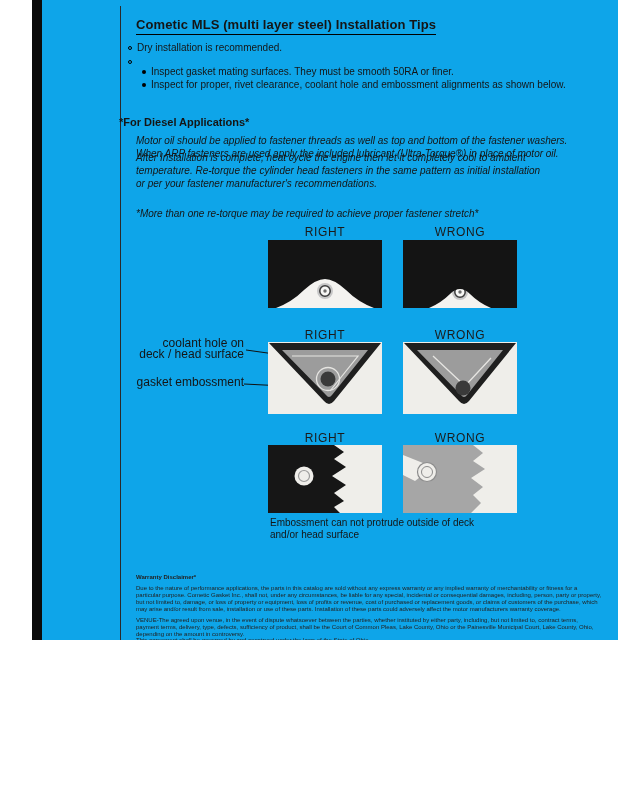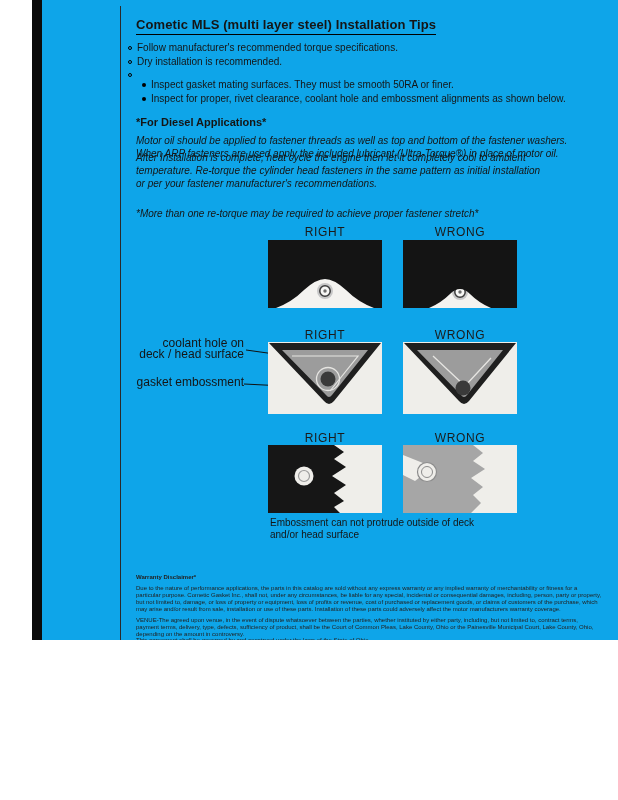--- a/index.html
+++ b/index.html
@@ -12,21 +12,21 @@
 
   .title { position:absolute; left:104px; top:17px; font-size:13px; font-weight:bold;
            border-bottom:1.5px solid #000; padding-bottom:2px; letter-spacing:0.1px; }
 
   .tips { position:absolute; left:96px; top:43px; width:490px; font-size:10px; }
   .tip  { display:flex; align-items:flex-start; margin-bottom:3px; line-height:10.5px; }
   .tip.sub { margin-left:14px; }
   .b-open { width:4px; height:4px; border:1px solid #000; border-radius:50%; margin:3px 5px 0 0; flex:none; }
   .b-fill { width:4px; height:4px; background:#000; border-radius:50%; margin:3px 5px 0 0; flex:none; }
 
-  .diesel-h { position:absolute; left:104px; top:116px; font-size:11px; font-weight:bold; }
+  .diesel-h { position:absolute; left:87px; top:116px; font-size:11px; font-weight:bold; }
   .para { position:absolute; width:495px; font-size:10px; line-height:13px; white-space:pre-line;font-style:italic; }
   .note { font-size:10px; }
 
   .dg-header { position:absolute; width:114px; text-align:center; font-size:12px; letter-spacing:0.6px; color:#1b1b1b; }
   .panel { position:absolute; width:114px; }
   .panel svg { display:block; }
   .caption { position:absolute; font-size:10px; line-height:12px; white-space:pre-line; }
   .dg-label { position:absolute; font-size:12px; line-height:11px; text-align:right; white-space:pre-line; }
   .pointers { position:absolute; }
 
@@ -40,24 +40,20 @@
 <body>
 
 <div class="page">
 
   <div class="leftbar"></div>
   <div class="vrule"></div>
 
   <h1 class="title">Cometic MLS (multi layer steel) Installation Tips</h1>
 
   <div class="tips">
-    <div class="tip">
-      <span class="b-open"></span>
-      <span>Follow manufacturer's recommended torque specifications.</span>
-    </div>
     <div class="tip">
       <span class="b-open"></span>
       <span>Dry installation is recommended.</span>
     </div>
     <div class="tip">
       <span class="b-open"></span>
     </div>
     <div class="tip sub">
       <span class="b-fill"></span>
       <span>Inspect gasket mating surfaces.  They must be smooth 50RA or finer.</span>

